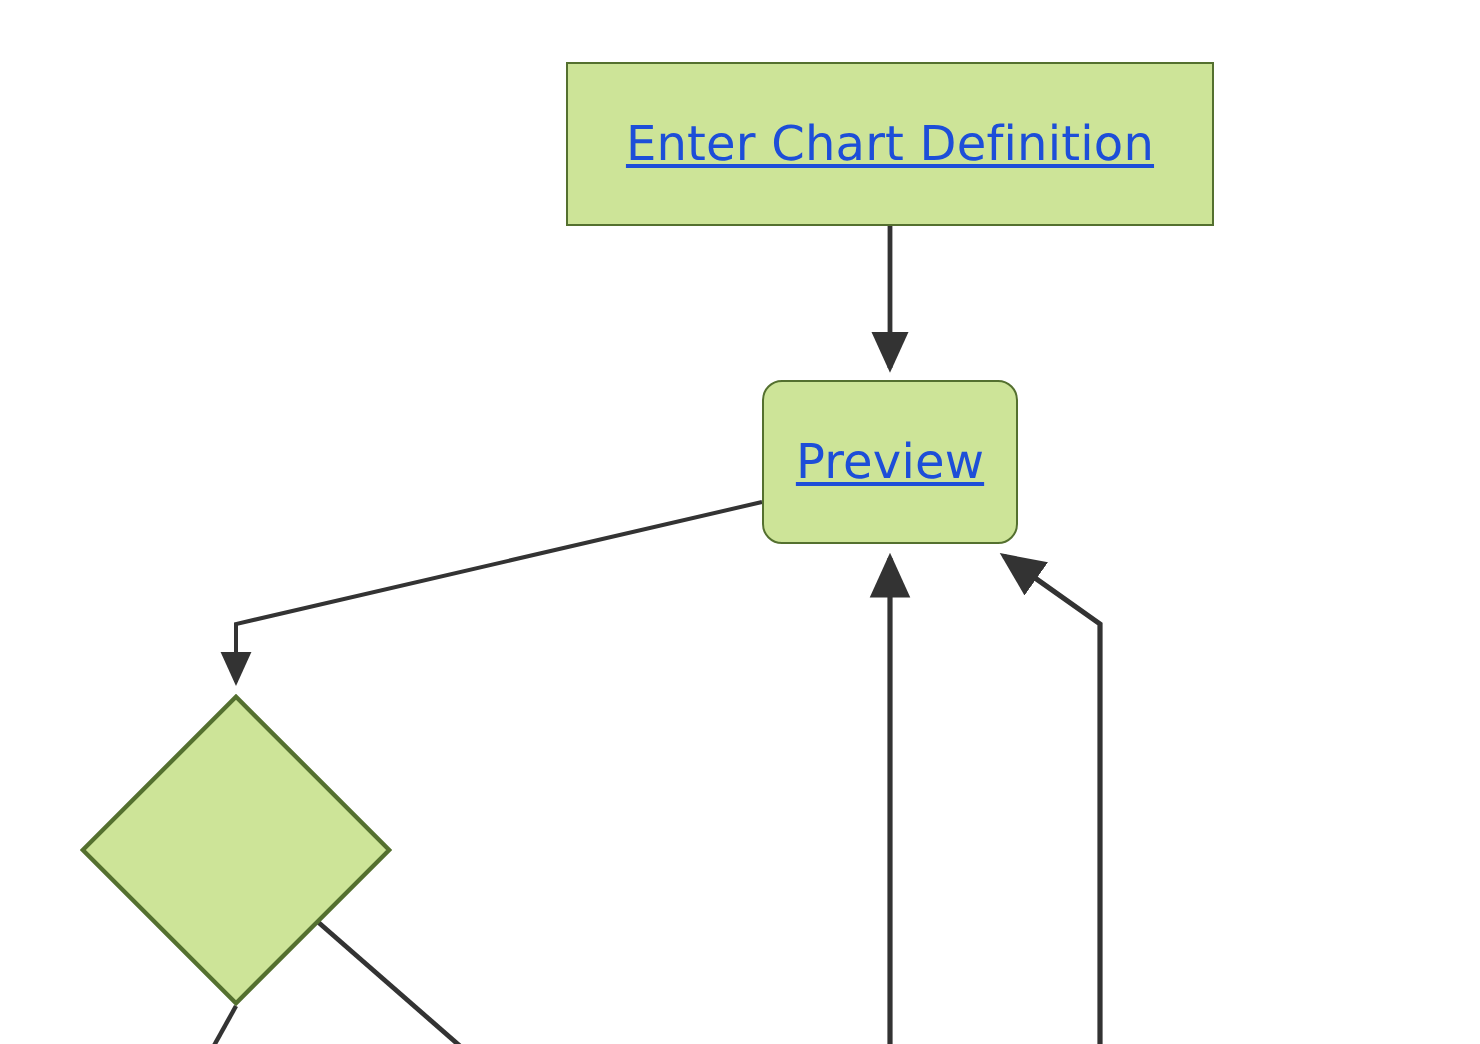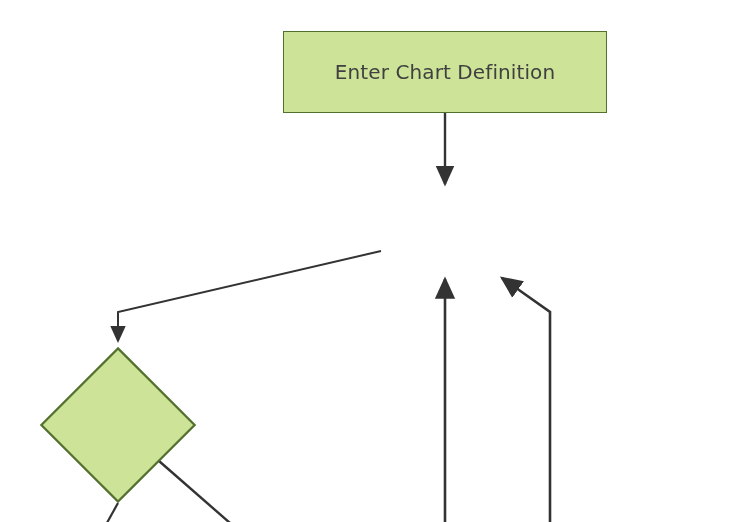--- a/index.html
+++ b/index.html
@@ -30,25 +30,26 @@
     position: absolute;
     box-sizing: border-box;
     display: flex;
     align-items: center;
     justify-content: center;
     text-align: center;
   }
   .node-label {
     position: relative;
     z-index: 3;
-    color: #404040;
-    font-size: 20px;
+    color: #1d4ed8;
+    font-size: 24px;
     line-height: 1.2;
     letter-spacing: 0.1px;
     white-space: nowrap;
+    text-decoration: underline;
   }
   
   .node-rect {
     background: #cde498;
     border: 1.6px solid #54702f;
     border-radius: 0px;
   }
   
   .node-round {
     background: #cde498;
@@ -94,20 +95,23 @@
 
     <polyline points="118,503 103,530" fill="none" stroke="#333333" stroke-width="2.2"></polyline>
 
     <polyline points="159,461 238,530" fill="none" stroke="#333333" stroke-width="2.4"></polyline>
   </svg>
 
   <div class="node node-rect" style="left:283px; top:31px; width:324px; height:82px;">
     <span class="node-label">Enter Chart Definition</span>
   </div>
 
+  <div class="node node-round" style="left:381px; top:190px; width:128px; height:82px;">
+    <span class="node-label">Preview</span>
+  </div>
 
   <div class="node node-diamond" style="left:40px; top:347px; width:156px; height:156px;">
     <svg class="diamond-shape" viewBox="0 0 156 156" preserveAspectRatio="none">
       <polygon points="78,1.4 154.6,78 78,154.6 1.4,78" fill="#cde498" stroke="#54702f" stroke-width="2.2"></polygon>
     </svg>
   </div>
 
 </div>
 
 </body></html>

